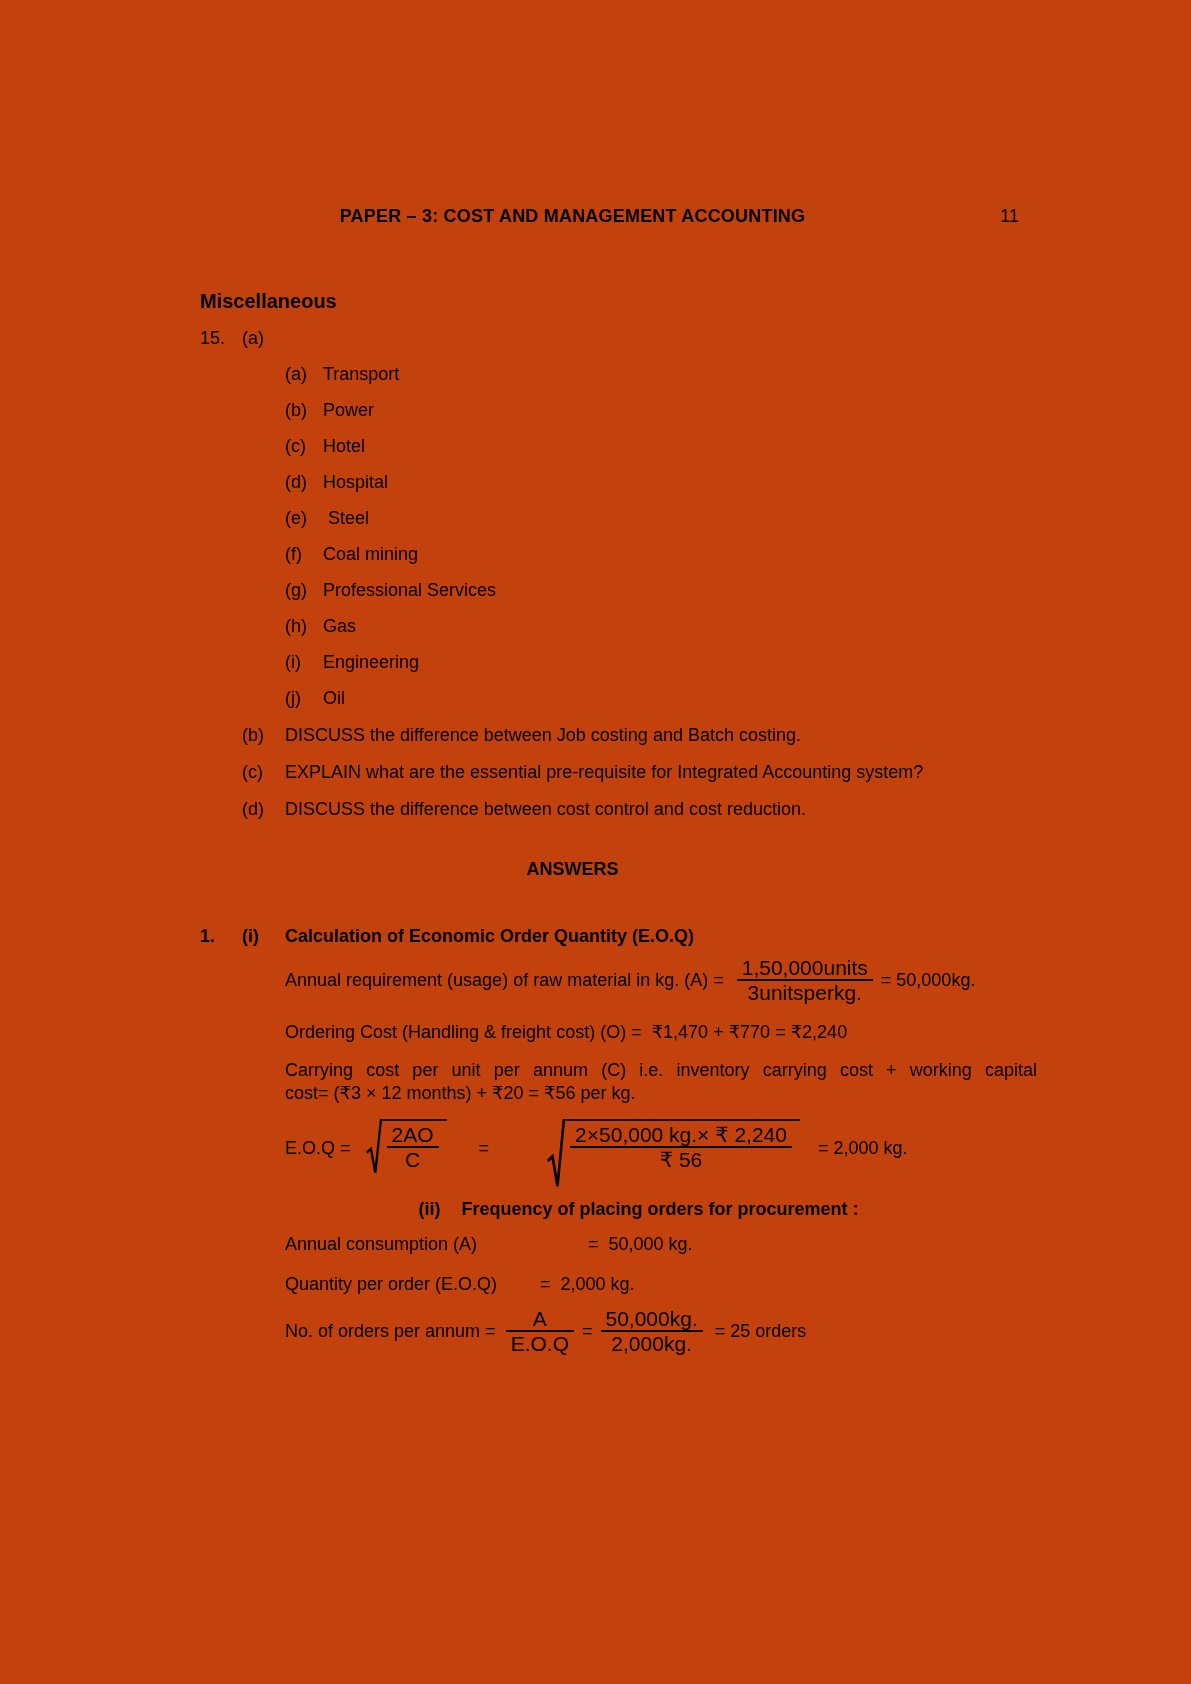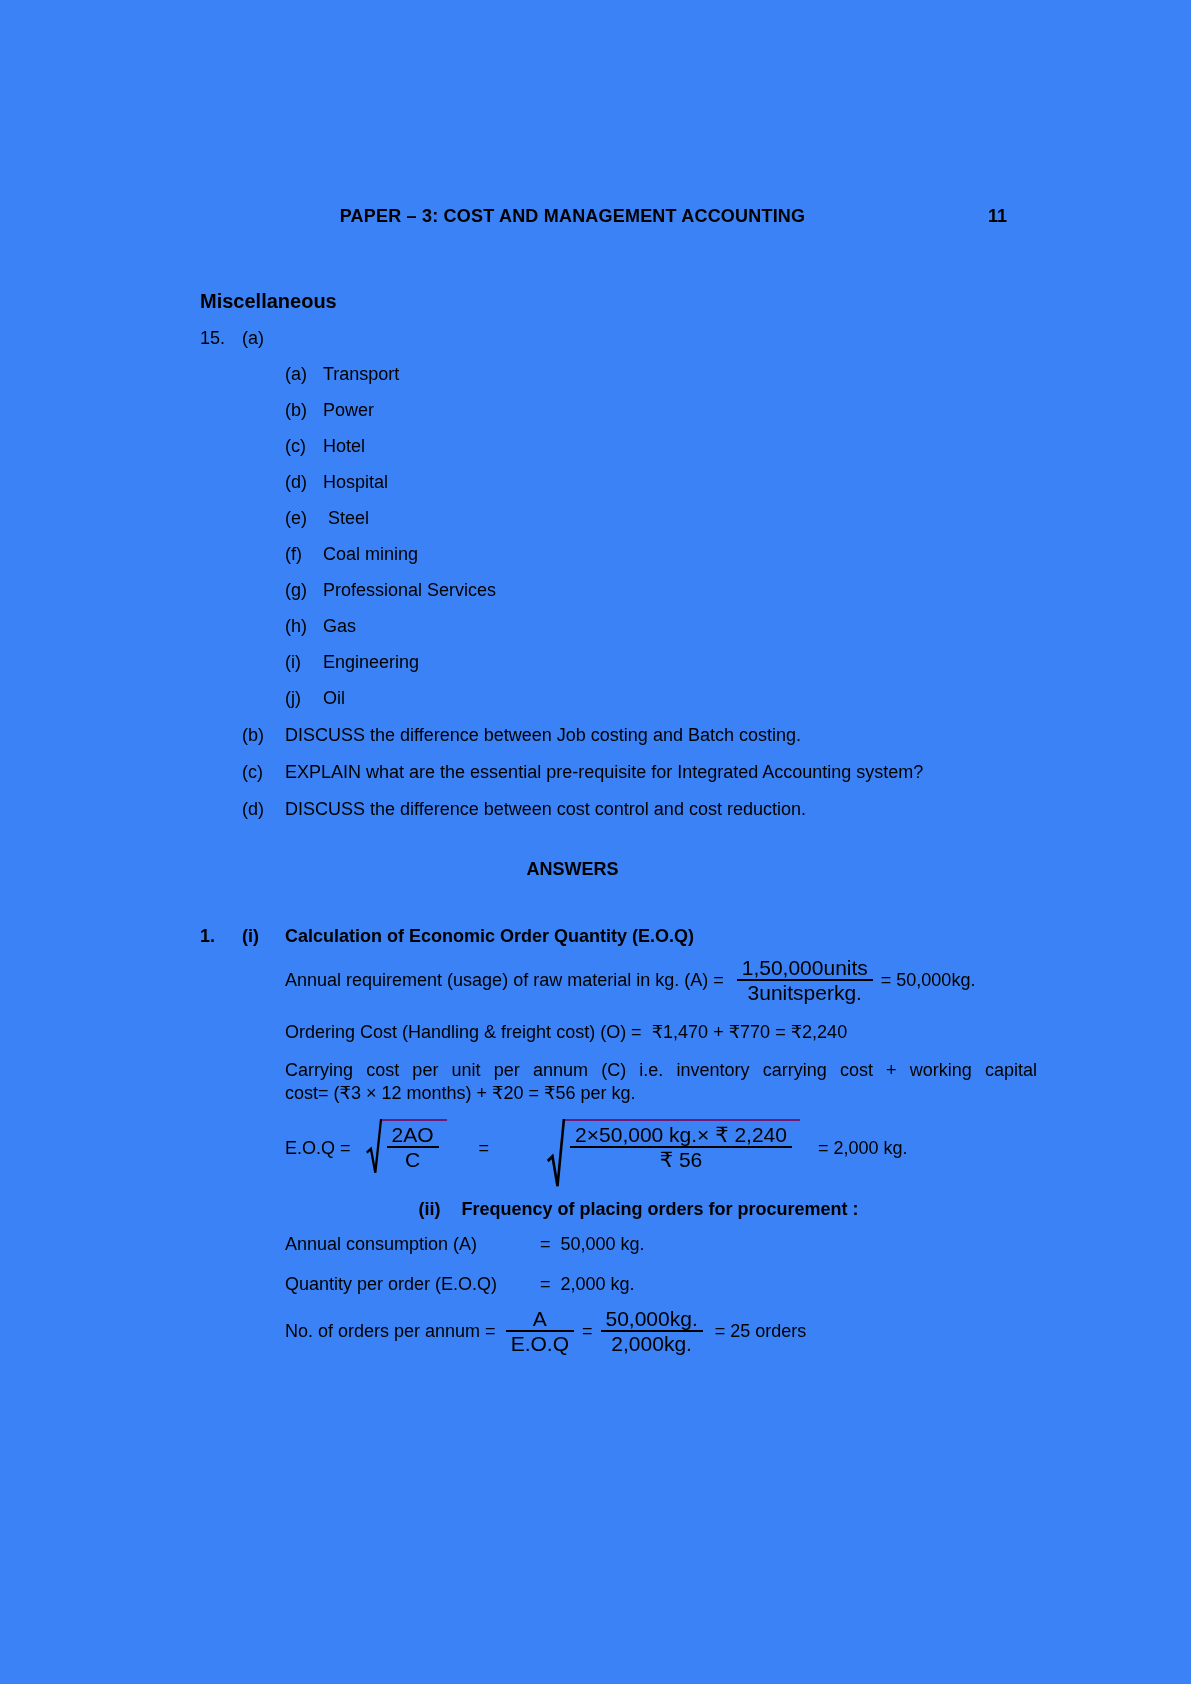--- a/index.html
+++ b/index.html
@@ -1,34 +1,34 @@
 <!DOCTYPE html>
 <html><head>
 <meta charset="utf-8">
 <style>
   html, body { margin: 0; padding: 0; background: #ffffff; }
   .page {
     position: relative;
     width: 1191px;
     height: 1684px;
-    background: #3b82f6;
+    background: #c2410c;
     color: #000000;
     font-family: "Liberation Sans", "DejaVu Sans", sans-serif;
     font-size: 18px;
     line-height: 23px;
     box-sizing: border-box;
     padding: 205px 156px 0 200px;
     overflow: hidden;
   }
   .bind { white-space: pre-wrap; }
 
   
   .header { position: relative; text-align: center; padding-right: 90px; }
   .header-title { font-weight: bold; letter-spacing: 0.2px; }
-  .page-number { position: absolute; right: 28px; top: 0; font-weight: bold; }
+  .page-number { position: absolute; right: 16px; top: 0; font-weight: normal; }
 
   
   .section-heading { font-weight: bold; margin: 62px 0 0 0; font-size: 20px; }
   .qrow { display: flex; margin-top: 14px; }
   .qrow .num { flex: 0 0 42px; }
   .qrow .lbl { flex: 0 0 43px; }
   .qrow .txt { flex: 1 1 auto; }
   .ind-row { display: flex; margin: 13px 0 0 85px; }
   .ind-row .lbl { flex: 0 0 38px; }
 
@@ -48,32 +48,32 @@
   .frac { display: inline-block; text-align: center; font-size: 21px; line-height: 21px; vertical-align: middle; }
   .frac .top { display: block; padding: 0 5px 1px 5px; }
   .frac .bot { display: block; border-top: 2px solid #000; padding: 1px 5px 0 5px; }
   .frac-gap { margin: 0 8px; }
 
   
   .eoq-row { display: flex; align-items: flex-start; margin-top: 14px; }
   .eoq-row .lead, .eoq-row .eq, .eoq-row .res { padding-top: 18px; }
   .sqrt { display: inline-flex; align-items: flex-start; }
   .sqrt svg { flex: none; display: block; }
-  .sqrt .under { border-top: 2px solid #701a75; display: block; padding: 3px 8px 0 5px; }
+  .sqrt .under { border-top: 2px solid #0f172a; display: block; padding: 3px 8px 0 5px; }
   .sqrt .under .frac .bot { border-top: 2px solid #000; }
   .gap-sm { width: 10px; }
   .gap-md { width: 32px; }
   .gap-lg { width: 58px; }
   .gap-res { width: 18px; }
 
   
   .aiirow { display: flex; margin-top: 9px; font-weight: bold; justify-content: center; }
   .aiirow .lbl { flex: 0 0 43px; margin-left: 42px; }
   .cons-row { display: flex; margin-left: 85px; }
-  .cons-row.r1 { margin-top: 12px; }
+  .cons-row.r1 { margin-top: 12px; gap: 48px; }
   .cons-row.r2 { margin-top: 17px; }
   .cons-row .clabel { flex: 0 0 255px; }
   .orders-row { display: flex; align-items: center; margin: 12px 0 16px 85px; }
   .orders-row .lead { margin-right: 10px; }
   .orders-row .eq { margin: 0 8px; }
   .orders-row .res { margin-left: 12px; }
 </style>
 </head>
 <body>
 

